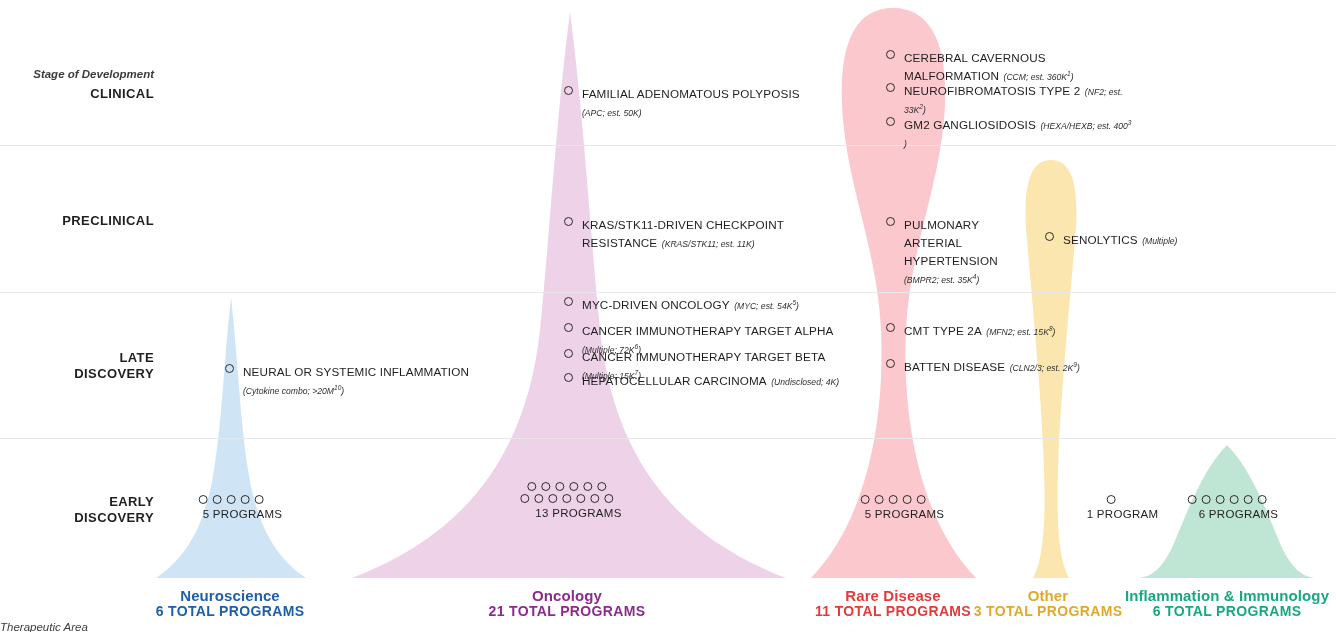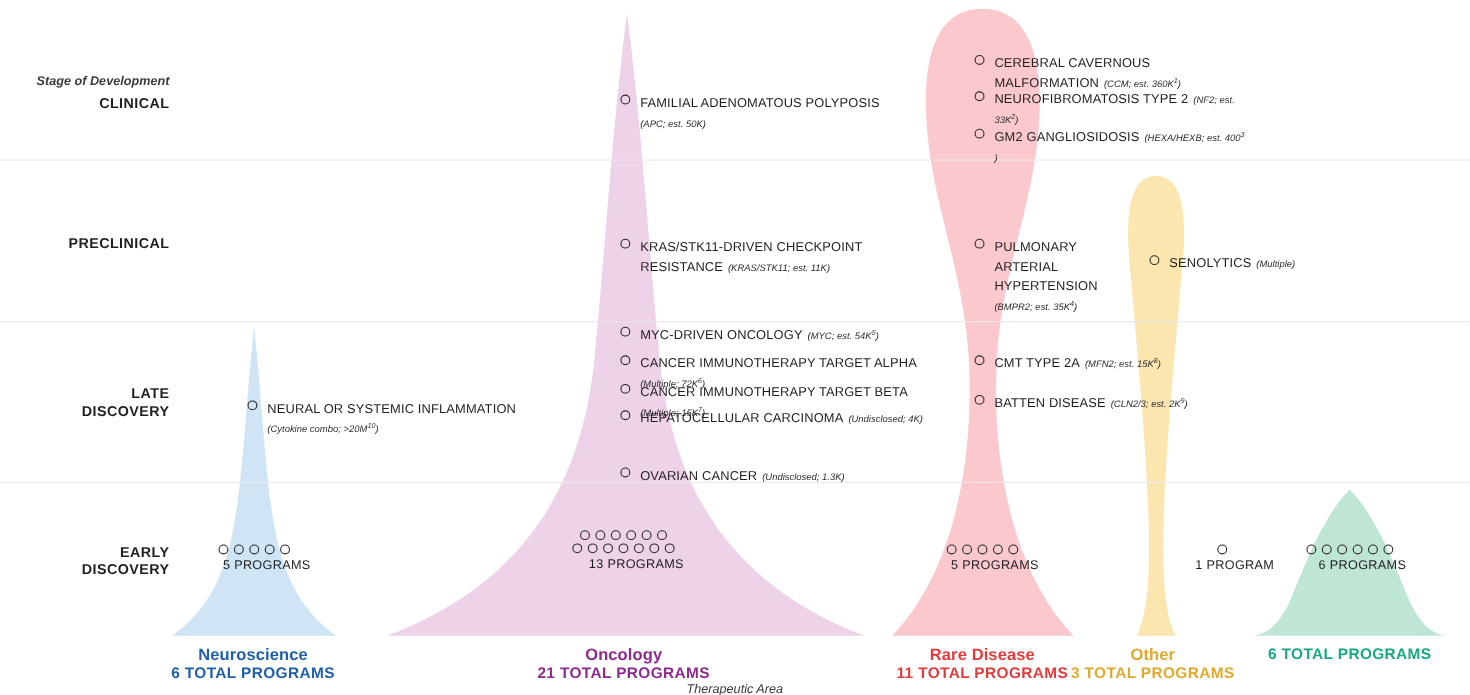--- a/index.html
+++ b/index.html
@@ -140,21 +140,21 @@
     font-weight: bold;
     letter-spacing: .35px;
     line-height: 12px;
     margin-top: 1px;
   }
   #axis-caption-bottom {
     position: absolute;
     z-index: 5;
     left: 0;
     width: 1336px;
-    text-align: center;
+    text-align: left;
     font-size: 11.5px;
     font-style: italic;
     color: #3c3c3c;
   }
 </style>
 </head>
 <body>
 
 <div id="stage">
 
@@ -267,27 +267,20 @@
       <span class="sub"><span>(Multiple; 15K</span><sup>7</sup><span>)</span></span>
     </span>
   </div>
   <div class="entry" style="left:564px;top:371px;width:280px">
     <span class="bullet"></span>
     <span class="etext">
       <span class="name">HEPATOCELLULAR CARCINOMA</span>
       <span class="sub"><span>(Undisclosed; 4K)</span><sup></sup><span></span></span>
     </span>
   </div>
-  <div class="entry" style="left:564px;top:423px;width:280px">
-    <span class="bullet"></span>
-    <span class="etext">
-      <span class="name">OVARIAN CANCER</span>
-      <span class="sub"><span>(Undisclosed; 1.3K)</span><sup></sup><span></span></span>
-    </span>
-  </div>
 
   <div class="entry" style="left:886px;top:321px;width:240px">
     <span class="bullet"></span>
     <span class="etext">
       <span class="name">CMT TYPE 2A</span>
       <span class="sub"><span>(MFN2; est. 15K</span><sup>8</sup><span>)</span></span>
     </span>
   </div>
   <div class="entry" style="left:886px;top:357px;width:240px">
     <span class="bullet"></span>
@@ -369,18 +362,19 @@
   </div>
   <div class="ta" style="left:893px;top:587px">
     <div class="ta-name" style="color:#e13b3b">Rare Disease</div>
     <div class="ta-total" style="color:#e13b3b">11 TOTAL PROGRAMS</div>
   </div>
   <div class="ta" style="left:1048px;top:587px">
     <div class="ta-name" style="color:#e0a92b">Other</div>
     <div class="ta-total" style="color:#e0a92b">3 TOTAL PROGRAMS</div>
   </div>
   <div class="ta" style="left:1227px;top:587px">
+    <div class="ta-name" style="color:#18a882">Inflammation &amp; Immunology</div>
     <div class="ta-total" style="color:#18a882">6 TOTAL PROGRAMS</div>
   </div>
 
   <div id="axis-caption-bottom" style="top:621px">Therapeutic Area</div>
 
 </div>
 
 </body></html>

